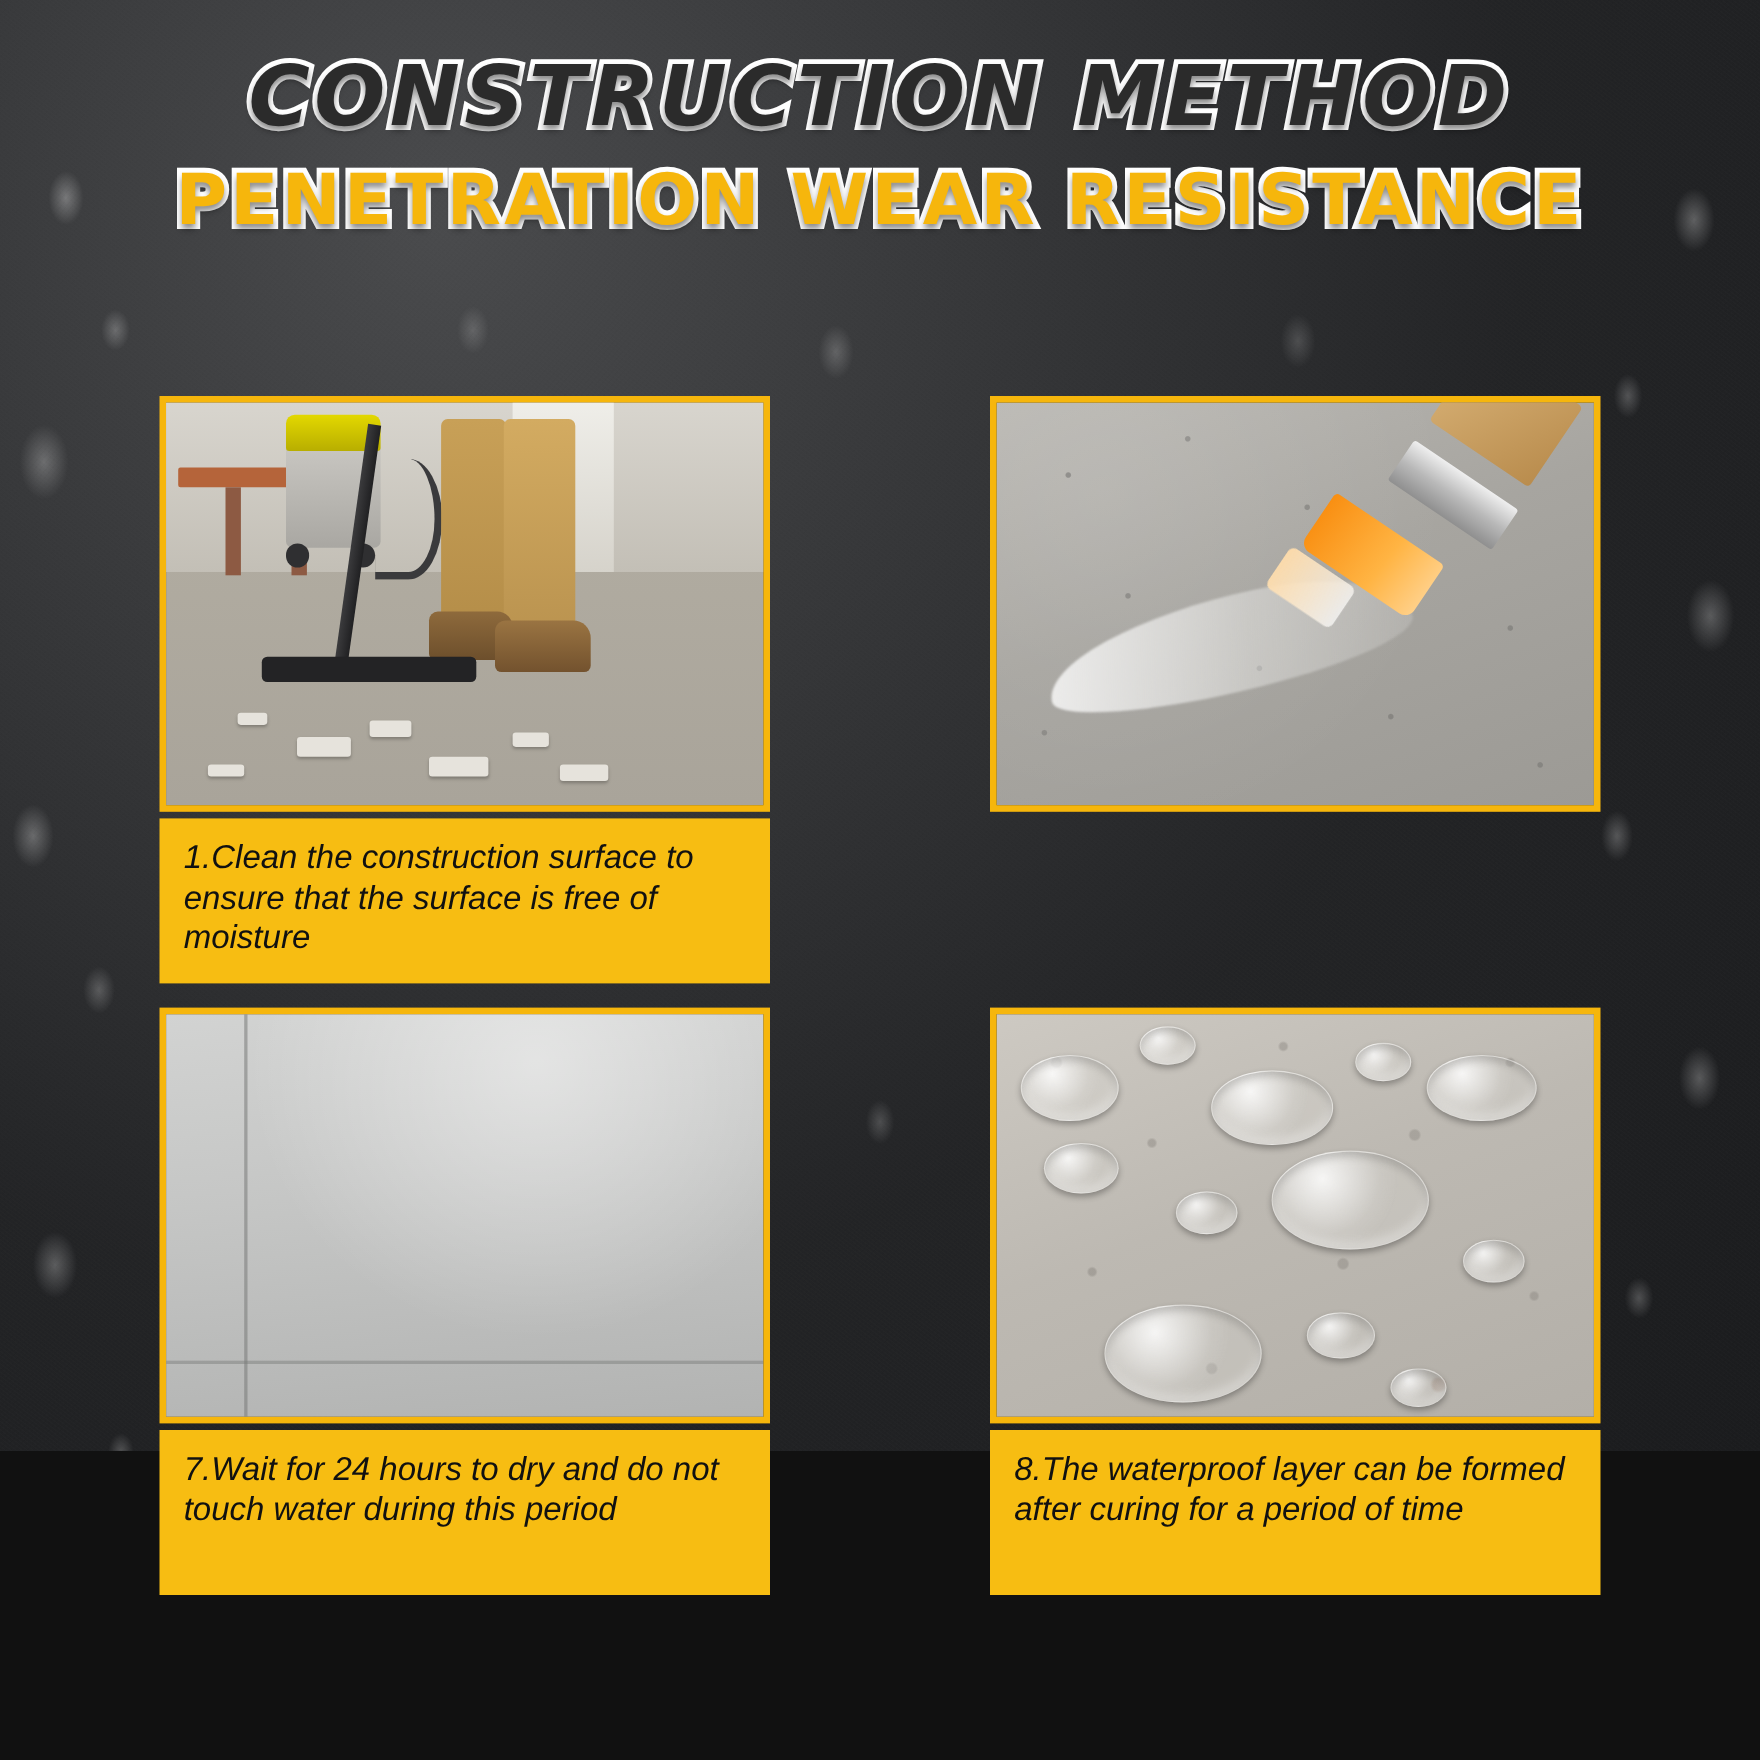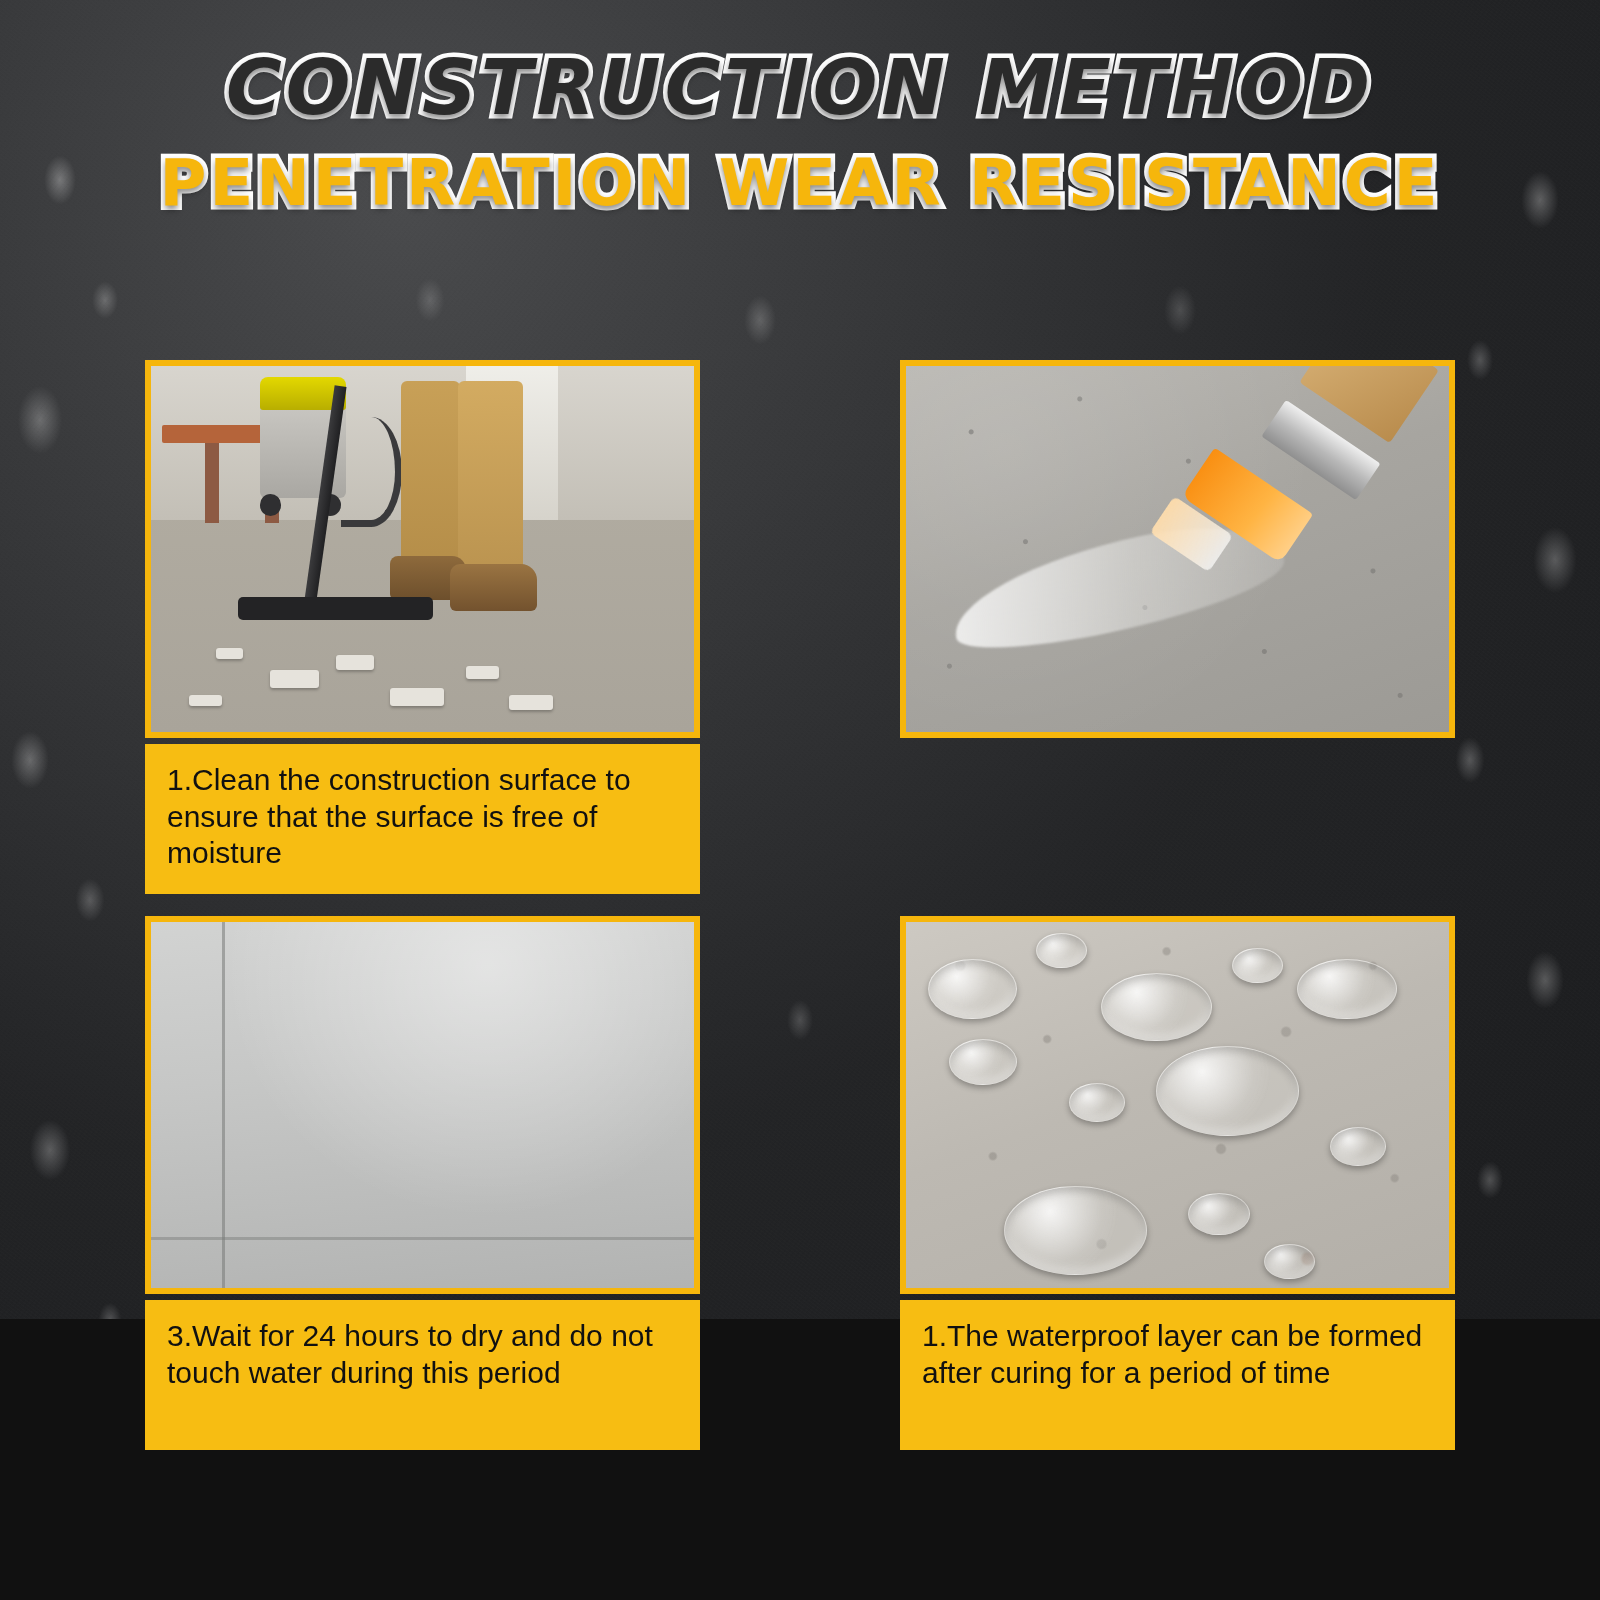--- a/index.html
+++ b/index.html
@@ -114,20 +114,21 @@
   .caption {
     margin-top: 6px;
     background: #f7bd12;
     color: #111111;
     font-size: 30px;
     line-height: 1.22;
     padding: 18px 20px 18px 22px;
     box-sizing: border-box;
     min-height: 150px;
     font-family: "Liberation Sans", sans-serif;
+    font-style: italic;
   }
   .cell.r2 .caption { min-height: 150px; }
 
   
   .p1 {
     background:
       linear-gradient(180deg, #cfcabf 0%, #bdb8ad 38%, #b0aba0 39%, #a9a49a 100%);
   }
   .p1 .wall {
     position: absolute; left:0; top:0; width:100%; height:42%;
@@ -361,36 +362,36 @@
         <div class="bristle-tip"></div>
       </div>
     </div>
 
     <div class="cell r2">
       <div class="photo p3">
         <div class="sheen"></div>
         <div class="seam-v"></div>
         <div class="seam-h"></div>
       </div>
-      <div class="caption">3.Wait for 24 hours to dry and do not touch water during this period</div>
+      <div class="caption">7.Wait for 24 hours to dry and do not touch water during this period</div>
     </div>
 
     <div class="cell r2">
       <div class="photo p4">
         <div class="agg"></div>
         <div class="bead" style="left:4%;top:10%;width:16%;height:16%;"></div>
         <div class="bead" style="left:24%;top:3%;width:9%;height:9%;"></div>
         <div class="bead" style="left:36%;top:14%;width:20%;height:18%;"></div>
         <div class="bead" style="left:60%;top:7%;width:9%;height:9%;"></div>
         <div class="bead" style="left:72%;top:10%;width:18%;height:16%;"></div>
         <div class="bead" style="left:8%;top:32%;width:12%;height:12%;"></div>
         <div class="bead" style="left:46%;top:34%;width:26%;height:24%;"></div>
         <div class="bead" style="left:30%;top:44%;width:10%;height:10%;"></div>
         <div class="bead" style="left:18%;top:72%;width:26%;height:24%;"></div>
         <div class="bead" style="left:52%;top:74%;width:11%;height:11%;"></div>
         <div class="bead" style="left:78%;top:56%;width:10%;height:10%;"></div>
         <div class="bead" style="left:66%;top:88%;width:9%;height:9%;"></div>
       </div>
-      <div class="caption">1.The waterproof layer can be formed after curing for a period of time</div>
+      <div class="caption">8.The waterproof layer can be formed after curing for a period of time</div>
     </div>
 
   </div>
 </div>
 
 </body></html>

